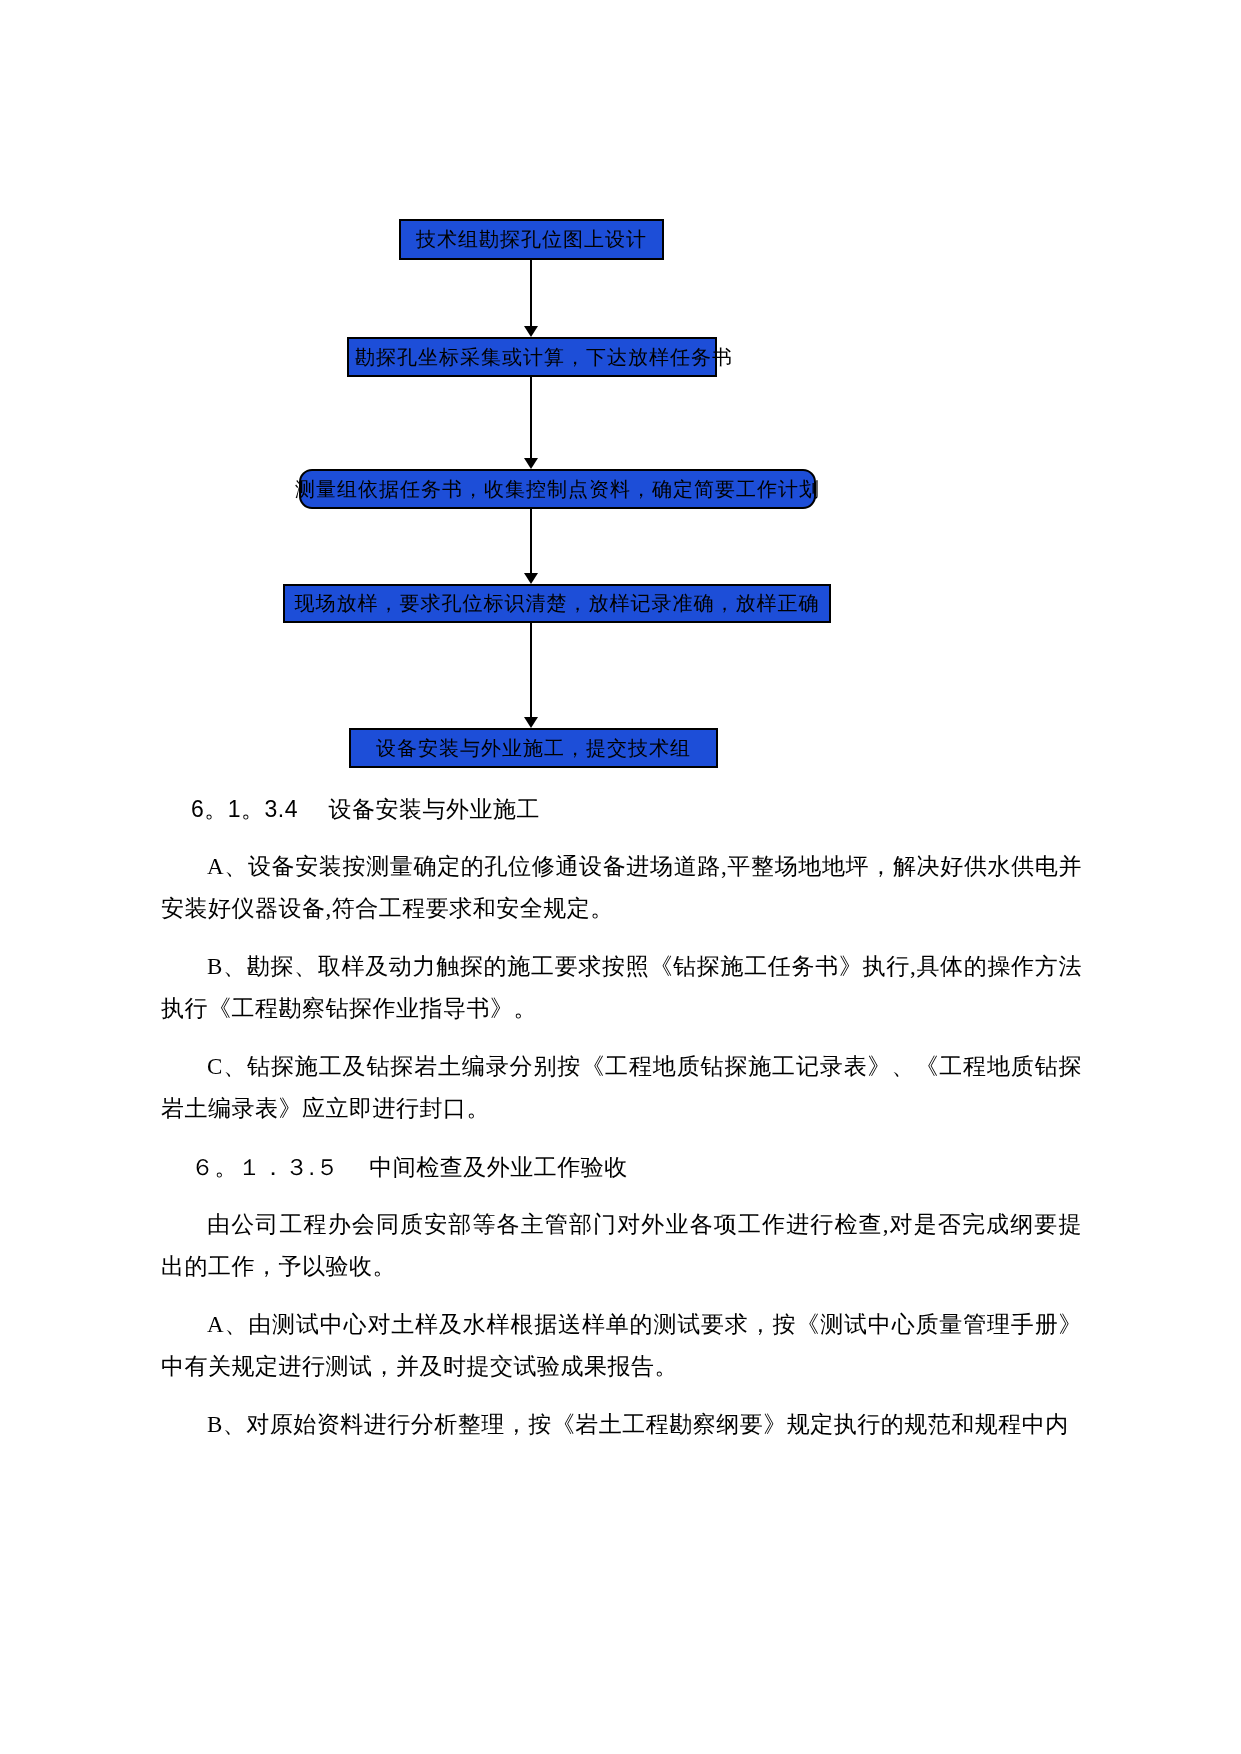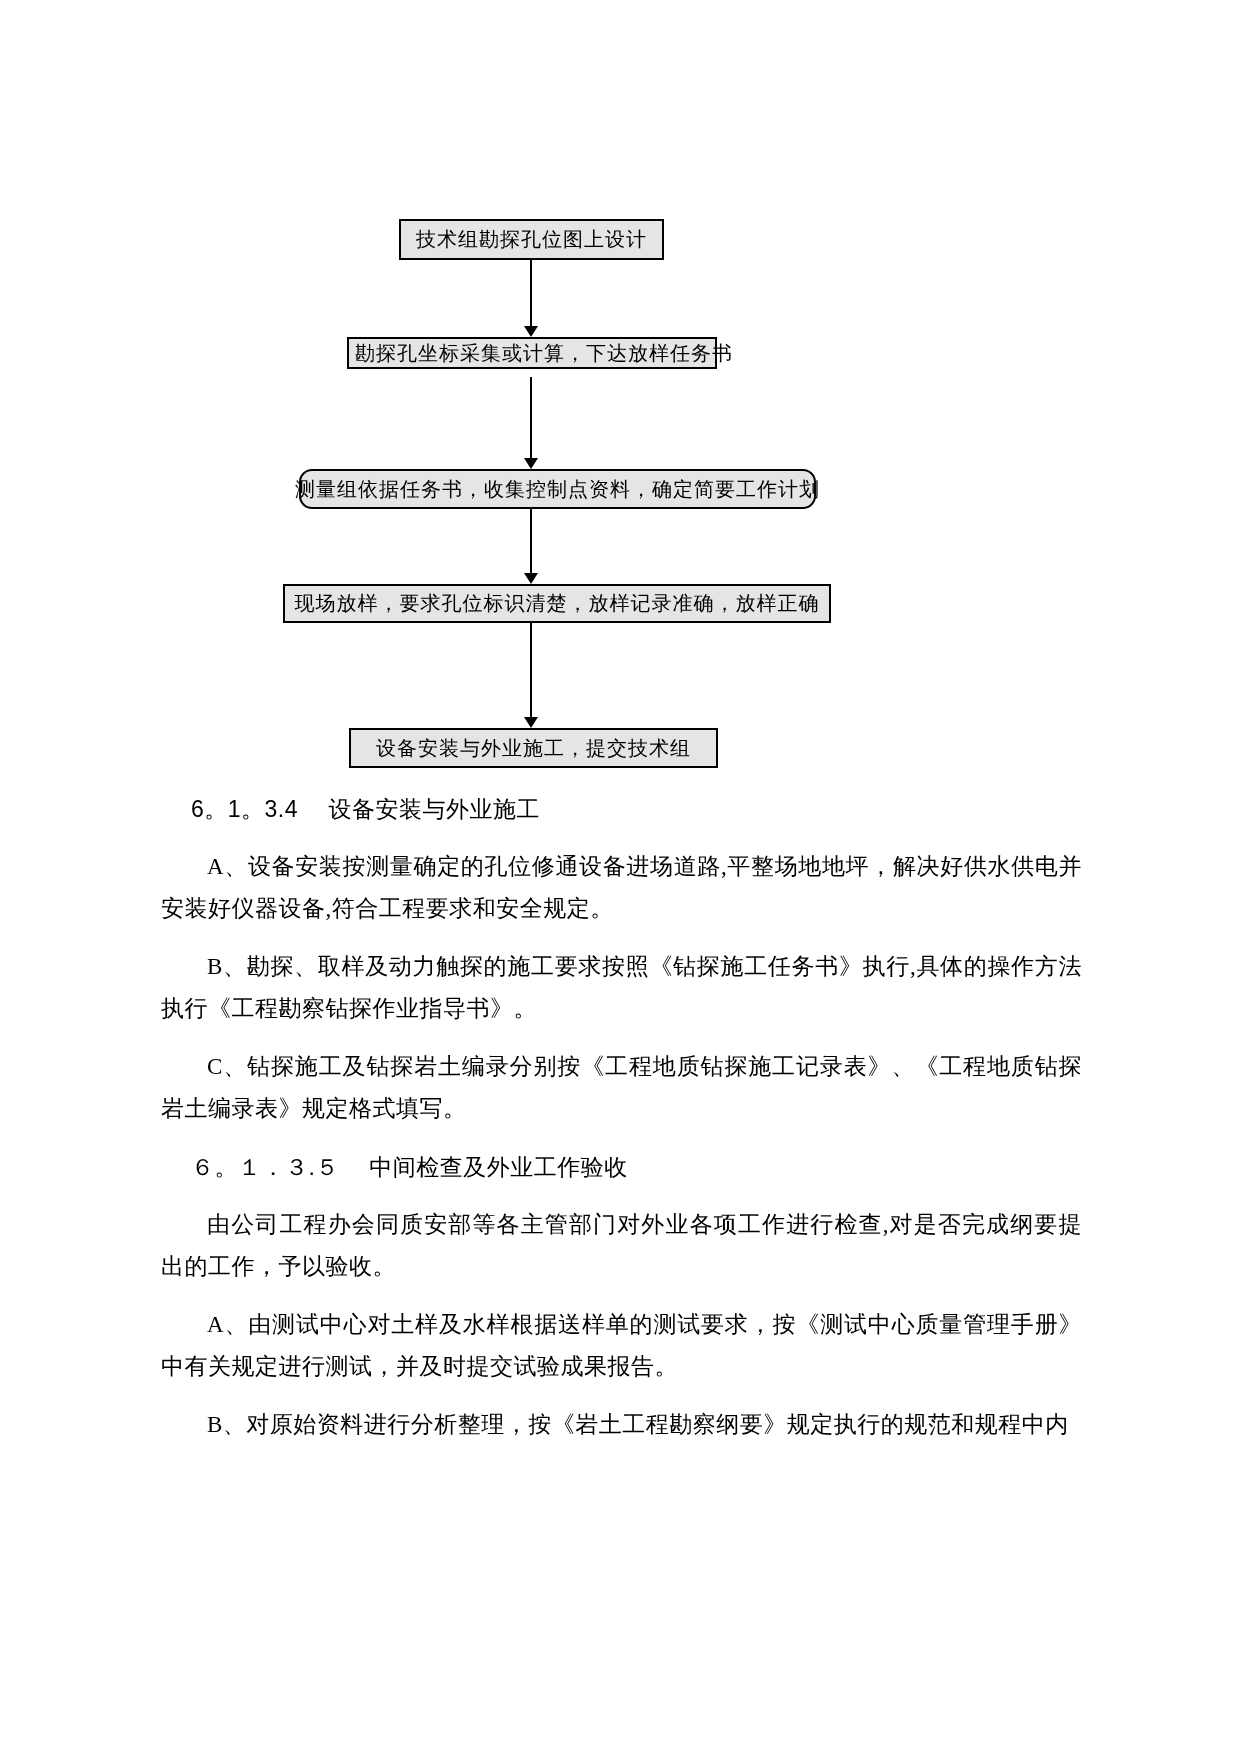--- a/index.html
+++ b/index.html
@@ -21,31 +21,31 @@
 
   
   .flowchart {
     position: absolute;
     top: 0; left: 0;
     width: 1241px; height: 788px;
   }
   .flow-box {
     position: absolute;
     border: 2px solid #000000;
-    background: #e5e5e5;
+    background: #1d4ed8;
     display: flex;
     align-items: center;
     justify-content: center;
     font-size: 20px;
     letter-spacing: 1px;
     white-space: nowrap;
     font-family: "Liberation Serif", "DejaVu Serif", serif;
   }
   .box1 { left: 399px; top: 219px; width: 265px; height: 41px; }
-  .box2 { left: 347px; top: 337px; width: 370px; height: 32px; padding-left: 24px; }
+  .box2 { left: 347px; top: 337px; width: 370px; height: 40px; padding-left: 24px; }
   .box3 { left: 299px; top: 469px; width: 517px; height: 40px; border-radius: 13px; }
   .box4 { left: 283px; top: 584px; width: 548px; height: 39px; }
   .box5 { left: 349px; top: 728px; width: 369px; height: 40px; }
 
   .flow-arrow { position: absolute; left: 524px; width: 14px; }
   .arrow-line {
     position: absolute;
     left: 6px; top: 0;
     width: 2px; height: calc(100% - 11px);
     background: #000000;
@@ -127,21 +127,21 @@
   </div>
 
   <div class="doc-text">
 
     <div class="doc-heading">6。1。3.4　 设备安装与外业施工</div>
 
     <p>A、设备安装按测量确定的孔位修通设备进场道路,平整场地地坪，解决好供水供电并安装好仪器设备,符合工程要求和安全规定。</p>
 
     <p>B、勘探、取样及动力触探的施工要求按照《钻探施工任务书》执行,具体的操作方法执行《工程勘察钻探作业指导书》。</p>
 
-    <p>C、钻探施工及钻探岩土编录分别按《工程地质钻探施工记录表》、《工程地质钻探岩土编录表》规定格式填写。</p>
+    <p>C、钻探施工及钻探岩土编录分别按《工程地质钻探施工记录表》、《工程地质钻探岩土编录表》应立即进行封口。</p>
 
 
     <div class="doc-heading">６。１．３.５　 中间检查及外业工作验收</div>
 
     <p>由公司工程办会同质安部等各主管部门对外业各项工作进行检查,对是否完成纲要提出的工作，予以验收。</p>
 
 
     <p>A、由测试中心对土样及水样根据送样单的测试要求，按《测试中心质量管理手册》中有关规定进行测试，并及时提交试验成果报告。</p>
 
     <p>B、对原始资料进行分析整理，按《岩土工程勘察纲要》规定执行的规范和规程中内</p>

